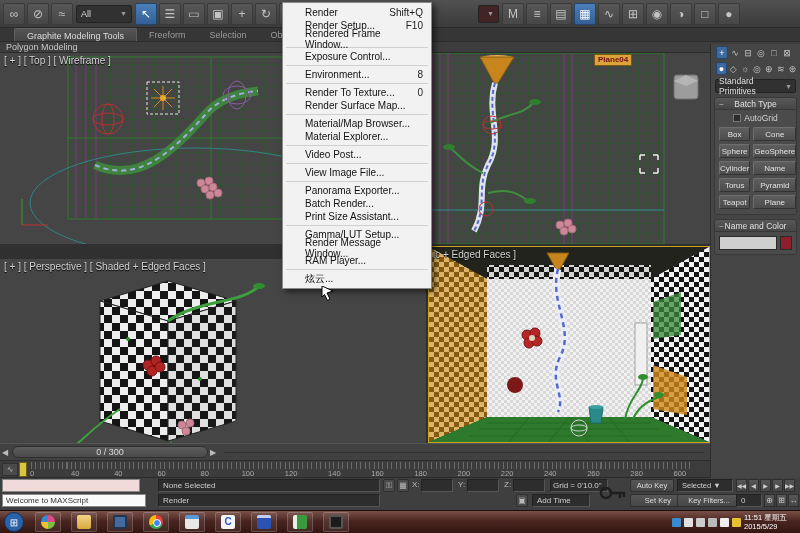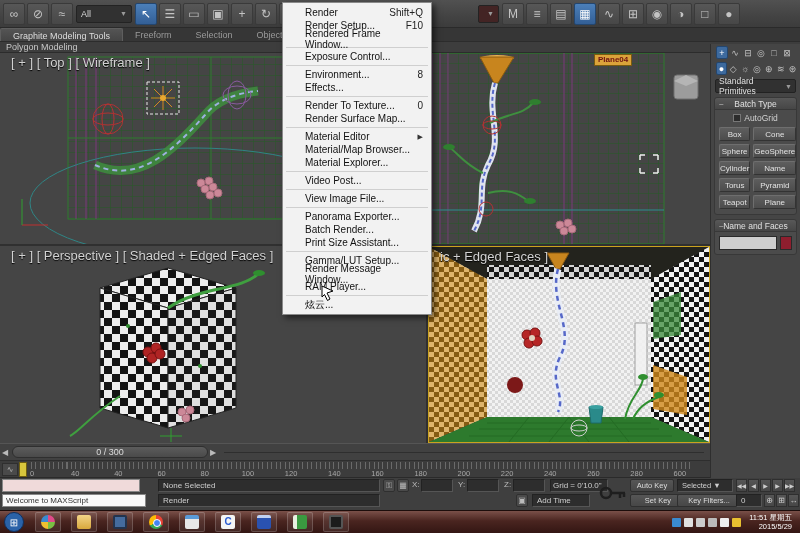--- a/index.html
+++ b/index.html
@@ -16,36 +16,36 @@
     display:flex;align-items:center;justify-content:center;}
   .icon-btn.active{background:linear-gradient(#4b7fb9,#335f96);border-color:#24466e;color:#fff;}
   .tb-dropdown{height:18px;min-width:52px;background:#313131;border:1px solid #232323;
     border-radius:2px;color:#d8d8d8;font-size:9px;display:flex;align-items:center;
     padding:0 4px;margin:0 2px;}
   .tb-dropdown .arrow{margin-left:auto;font-size:7px;color:#9a9a9a;padding-left:4px;}
   .tb-dropdown.maroon{background:#432424;min-width:16px;}
 
   
   #ribbon-tabs{position:absolute;left:0;top:28px;width:800px;height:14px;background:#363636;
-    display:flex;border-bottom:1px solid #2c2c2c;}
+    display:flex;padding-left:14px;border-bottom:1px solid #2c2c2c;}
   .rtab{font-size:9px;color:#9a9a9a;padding:1px 12px;height:13px;line-height:12px;}
   .rtab.active{background:linear-gradient(#545454,#454545);color:#ddd;
     border:1px solid #5e5e5e;border-bottom:none;border-radius:2px 2px 0 0;}
   #ribbon-panel{position:absolute;left:0;top:42px;width:800px;height:11px;background:#3d3d3d;
     border-bottom:1px solid #2c2c2c;font-size:9px;color:#c8c8c8;line-height:11px;padding-left:6px;}
 
   
   #viewport-area{position:absolute;left:0;top:53px;width:710px;height:390px;background:#303030;}
   .viewport{position:absolute;background:#454545;overflow:hidden;}
   #vp-tl{left:0;top:0;width:426px;height:191px;}
   #vp-tr{left:428px;top:0;width:282px;height:191px;}
-  #vp-bl{left:0;top:193px;width:426px;height:197px;}
+  #vp-bl{left:0;top:206px;width:426px;height:197px;}
   #vp-br{left:428px;top:193px;width:282px;height:197px;border:1px solid #caa21f;}
-  .vp-label{position:absolute;left:4px;top:2px;font-size:13px;color:#d2d2d2;z-index:5;
-    text-shadow:0 1px 1px #000;margin-left:7px;}
+  .vp-label{position:absolute;left:4px;top:2px;font-size:10px;color:#d2d2d2;z-index:5;
+    text-shadow:0 1px 1px #000;}
   .obj-tooltip{position:absolute;left:166px;top:1px;z-index:6;background:#dba33a;
     border:1px solid #7a5a10;color:#6e1212;font-size:8px;font-weight:bold;
     padding:0 3px;line-height:10px;}
 
   
   #render-menu{position:absolute;left:282px;top:2px;width:150px;z-index:50;background:#f2f2f2;
     border:1px solid #8a8a8a;box-shadow:3px 3px 6px rgba(0,0,0,.55);padding:3px 0;}
   .mi{display:flex;align-items:center;padding:1px 8px 1px 22px;font-size:10px;color:#111;
     line-height:11px;height:13px;}
   .mi-shortcut{margin-left:auto;color:#222;padding-left:10px;}
@@ -143,21 +143,21 @@
   .ic-chrome .inner::after{content:"";position:absolute;left:4px;top:4px;width:6px;height:6px;
     border-radius:50%;background:#4285f4;border:1px solid #fff;}
   .ic-pictures .inner{background:#e8e8e8;border-top:4px solid #5a9ad8;}
   .ic-capp .inner{background:#f4f4f4;color:#2a5ad0;font-size:10px;font-weight:bold;
     text-align:center;line-height:14px;}
   .ic-floppy .inner{background:#2a52b0;border-top:3px solid #c0d0f0;}
   .ic-green .inner{background:#3a9a40;border-left:4px solid #e8f0e0;}
   .ic-phone .inner{background:#1c1c1c;border:2px solid #555;}
   #tray{margin-left:auto;display:flex;align-items:center;gap:3px;padding-right:4px;}
   .tray-dot{width:9px;height:9px;border-radius:1px;}
-  #clock{width:52px;text-align:right;color:#fff;font-size:7.5px;line-height:9px;padding-right:4px;}
+  #clock{width:52px;text-align:left;color:#fff;font-size:7.5px;line-height:9px;padding-right:4px;}
 </style>
 </head>
 <body>
 
 <div id="app">
 
   <div id="toolbar">
     <span style="display:flex;">
 
     <span class="icon-btn">∞</span>
@@ -424,25 +424,20 @@
         
         
       </div>
 
       <div class="mi">
         <span class="mi-label">Environment...</span>
         <span class="mi-shortcut">8</span>
 
       </div>
 
-      <div class="mi">
-        <span class="mi-label">Effects...</span>
-        <span class="mi-shortcut"></span>
-
-      </div>
 
       <div class="mi sep">
         
         
         
       </div>
 
       <div class="mi">
         <span class="mi-label">Render To Texture...</span>
         <span class="mi-shortcut">0</span>
@@ -454,25 +449,20 @@
         <span class="mi-shortcut"></span>
 
       </div>
 
       <div class="mi sep">
         
         
         
       </div>
 
-      <div class="mi">
-        <span class="mi-label">Material Editor</span>
-        <span class="mi-shortcut"></span>
-        <span class="mi-arrow show">▶</span>
-      </div>
 
       <div class="mi">
         <span class="mi-label">Material/Map Browser...</span>
         <span class="mi-shortcut"></span>
 
       </div>
 
       <div class="mi">
         <span class="mi-label">Material Explorer...</span>
         <span class="mi-shortcut"></span>
@@ -611,21 +601,21 @@
           <span class="obj-btn">Name</span>
           <span class="obj-btn">Torus</span>
           <span class="obj-btn">Pyramid</span>
           <span class="obj-btn">Teapot</span>
           <span class="obj-btn">Plane</span>
         </div>
     </div>
     <div class="rollout">
       <div class="rollout-h">
         <span class="minus">−</span>
-        <span>Name and Faces</span>
+        <span>Name and Color</span>
       </div>
       <div class="name-row">
         <span class="name-field"></span>
         <span class="color-swatch" style="background:#8e1e2e;"></span>
       </div>
     </div>
   </div>
 
   <div id="time-slider">
     <span class="ts-arrow">◀</span>

